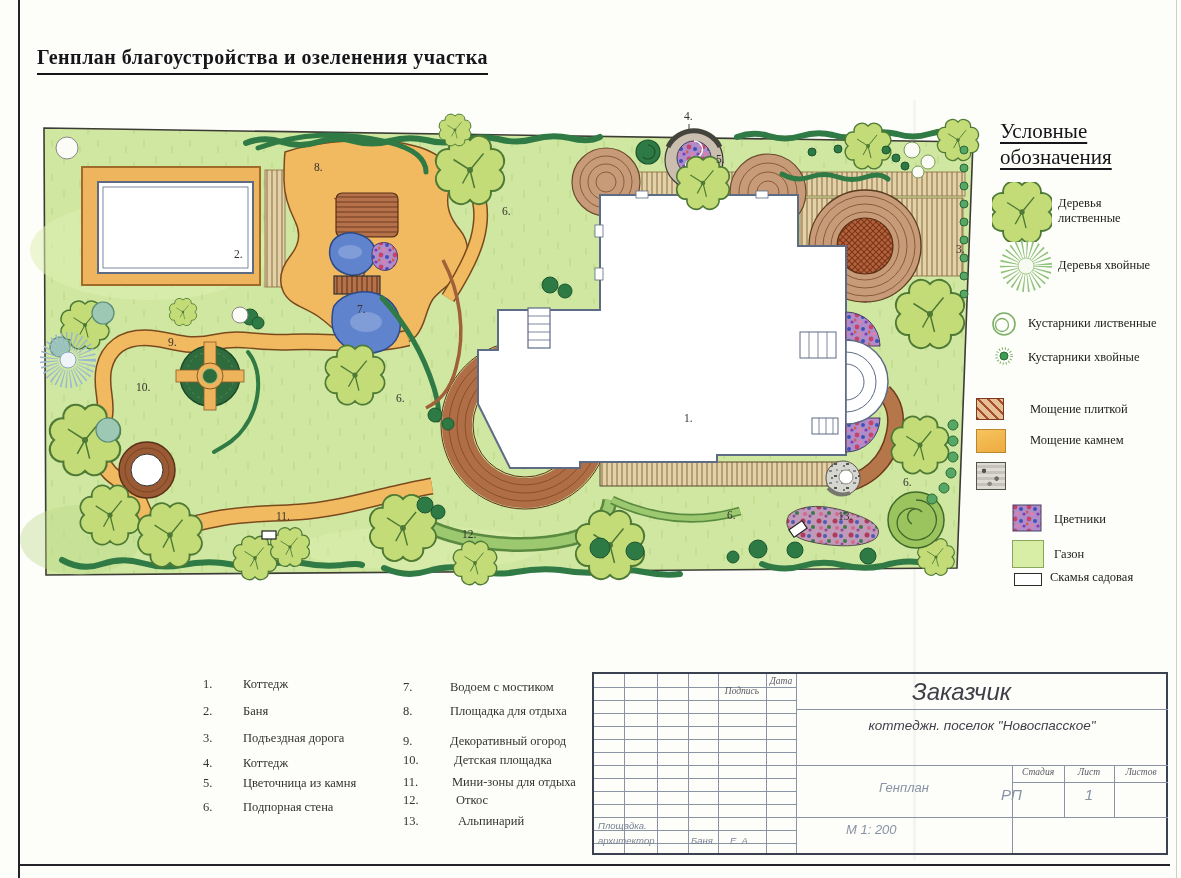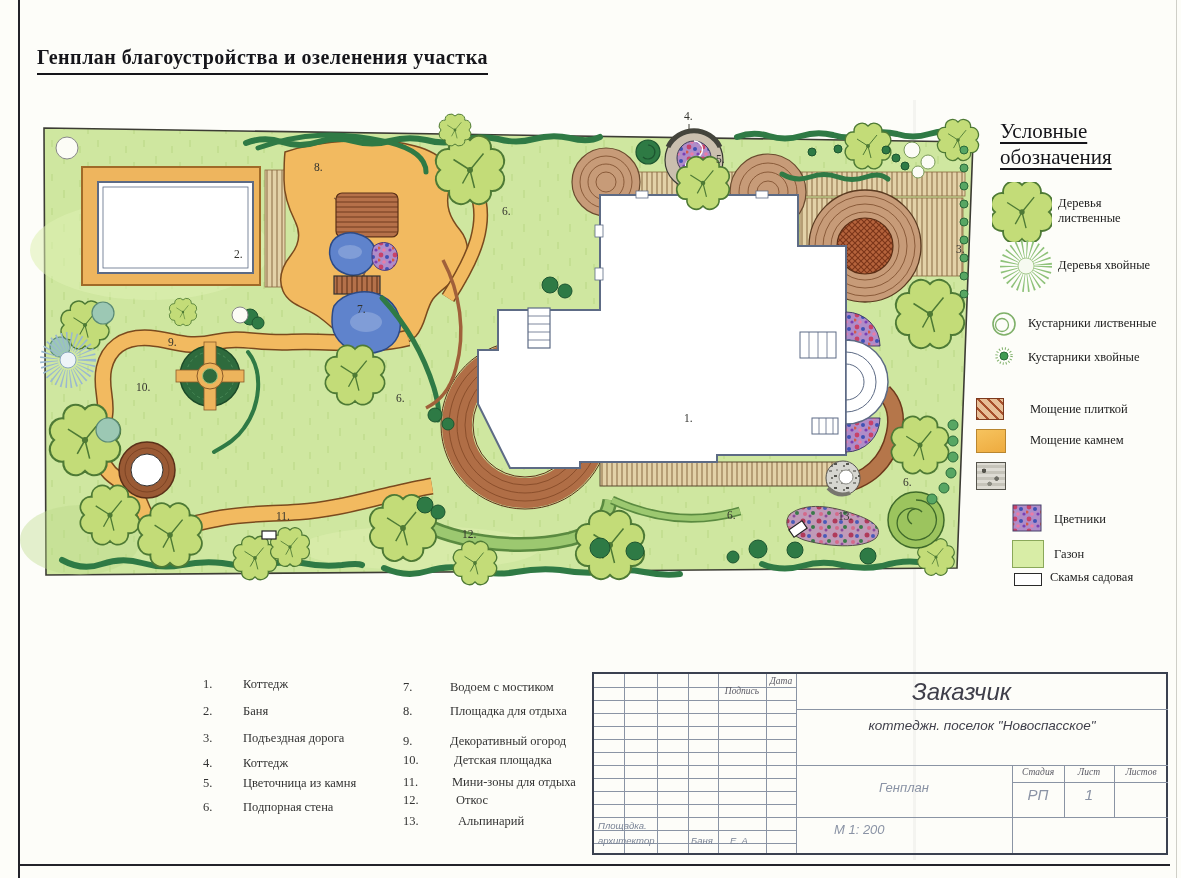--- a/index.html
+++ b/index.html
@@ -497,22 +497,22 @@
     <div class="hl" style="left:418px;top:108px;width:156px"></div>
 
     <div class="st-small" style="left:124px;top:12px;width:48px">Подпись</div>
     <div class="st-small" style="left:172px;top:2px;width:30px">Дата</div>
     <div class="hand dark" style="left:202px;top:4px;width:331px;text-align:center;font-size:24px">Заказчик</div>
     <div class="hand dark" style="left:202px;top:44px;width:372px;text-align:center;font-size:13.5px">коттеджн. поселок "Новоспасское"</div>
     <div class="hand" style="left:202px;top:106px;width:216px;text-align:center;font-size:13px">Генплан</div>
     <div class="st-small" style="left:418px;top:93px;width:52px">Стадия</div>
     <div class="st-small" style="left:470px;top:93px;width:50px">Лист</div>
     <div class="st-small" style="left:520px;top:93px;width:54px">Листов</div>
-    <div class="hand" style="left:418px;top:112px;width:52px;text-align:center;font-size:15px">РП</div>
+    <div class="hand" style="left:407px;top:112px;width:52px;font-size:15px">РП</div>
     <div class="hand" style="left:470px;top:112px;width:50px;text-align:center;font-size:15px">1</div>
-    <div class="hand" style="left:240px;top:148px;width:150px;font-size:13px">М 1: 200</div>
+    <div class="hand" style="left:252px;top:148px;width:150px;font-size:13px">М 1: 200</div>
     <div class="hand" style="left:4px;top:146px;font-size:9.5px;color:#7a8496">Площадка.</div>
     <div class="hand" style="left:4px;top:161px;font-size:9.5px;color:#7a8496">архитектор</div>
     <div class="hand" style="left:97px;top:161px;font-size:9.5px;color:#7a8496">Баня</div>
     <div class="hand" style="left:136px;top:161px;font-size:9.5px;color:#7a8496">Е. А</div>
   </div>
 
 </div>
 
 </body></html>

